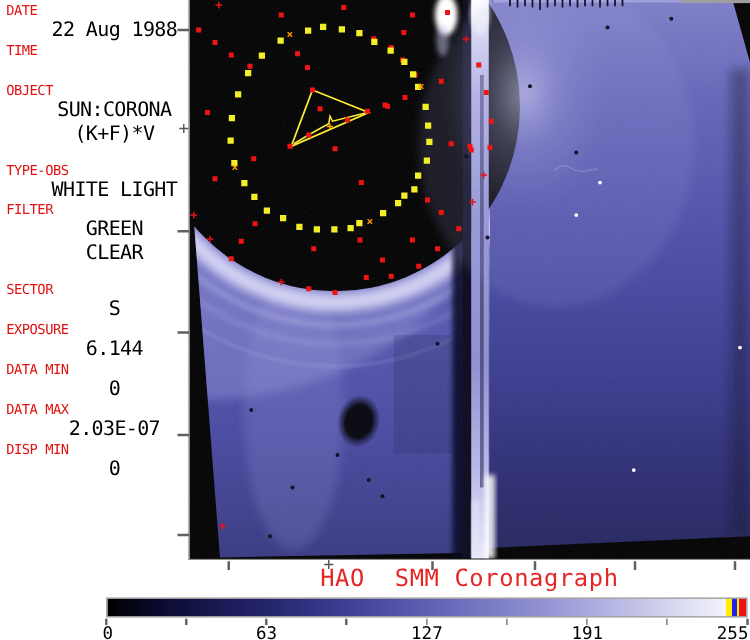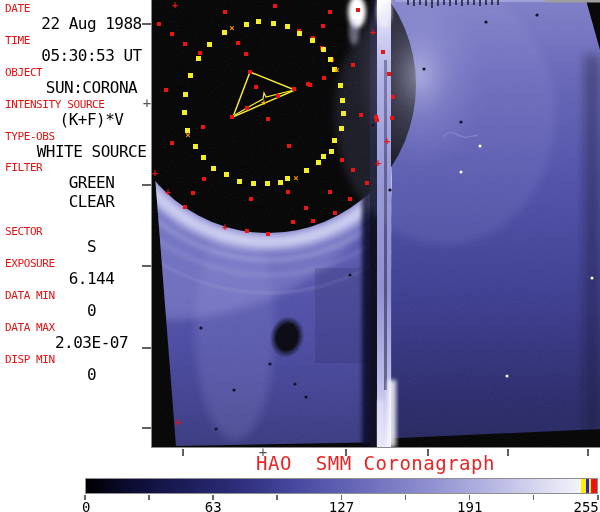--- a/index.html
+++ b/index.html
@@ -48,33 +48,31 @@
 </head>
 <body>
 
 <div class="panel" id="panel">
     <div class="pair">
       <div class="flabel">DATE</div>
       <div class="fvalue">22 Aug 1988</div>
     </div>
     <div class="pair">
       <div class="flabel">TIME</div>
-      <div class="fvalue">05:30:53 UT</div>
     </div>
     <div class="pair">
       <div class="flabel">OBJECT</div>
       <div class="fvalue">SUN:CORONA</div>
     </div>
     <div class="pair">
-      <div class="flabel">INTENSITY SOURCE</div>
       <div class="fvalue">(K+F)*V</div>
     </div>
     <div class="pair">
       <div class="flabel">TYPE-OBS</div>
-      <div class="fvalue">WHITE SOURCE</div>
+      <div class="fvalue">WHITE LIGHT</div>
     </div>
     <div class="pair">
       <div class="flabel">FILTER</div>
       <div class="fvalue">GREEN</div>
     </div>
     <div class="pair">
       <div class="fvalue">CLEAR</div>
     </div>
     <div class="pair">
       <div class="flabel">SECTOR</div>

